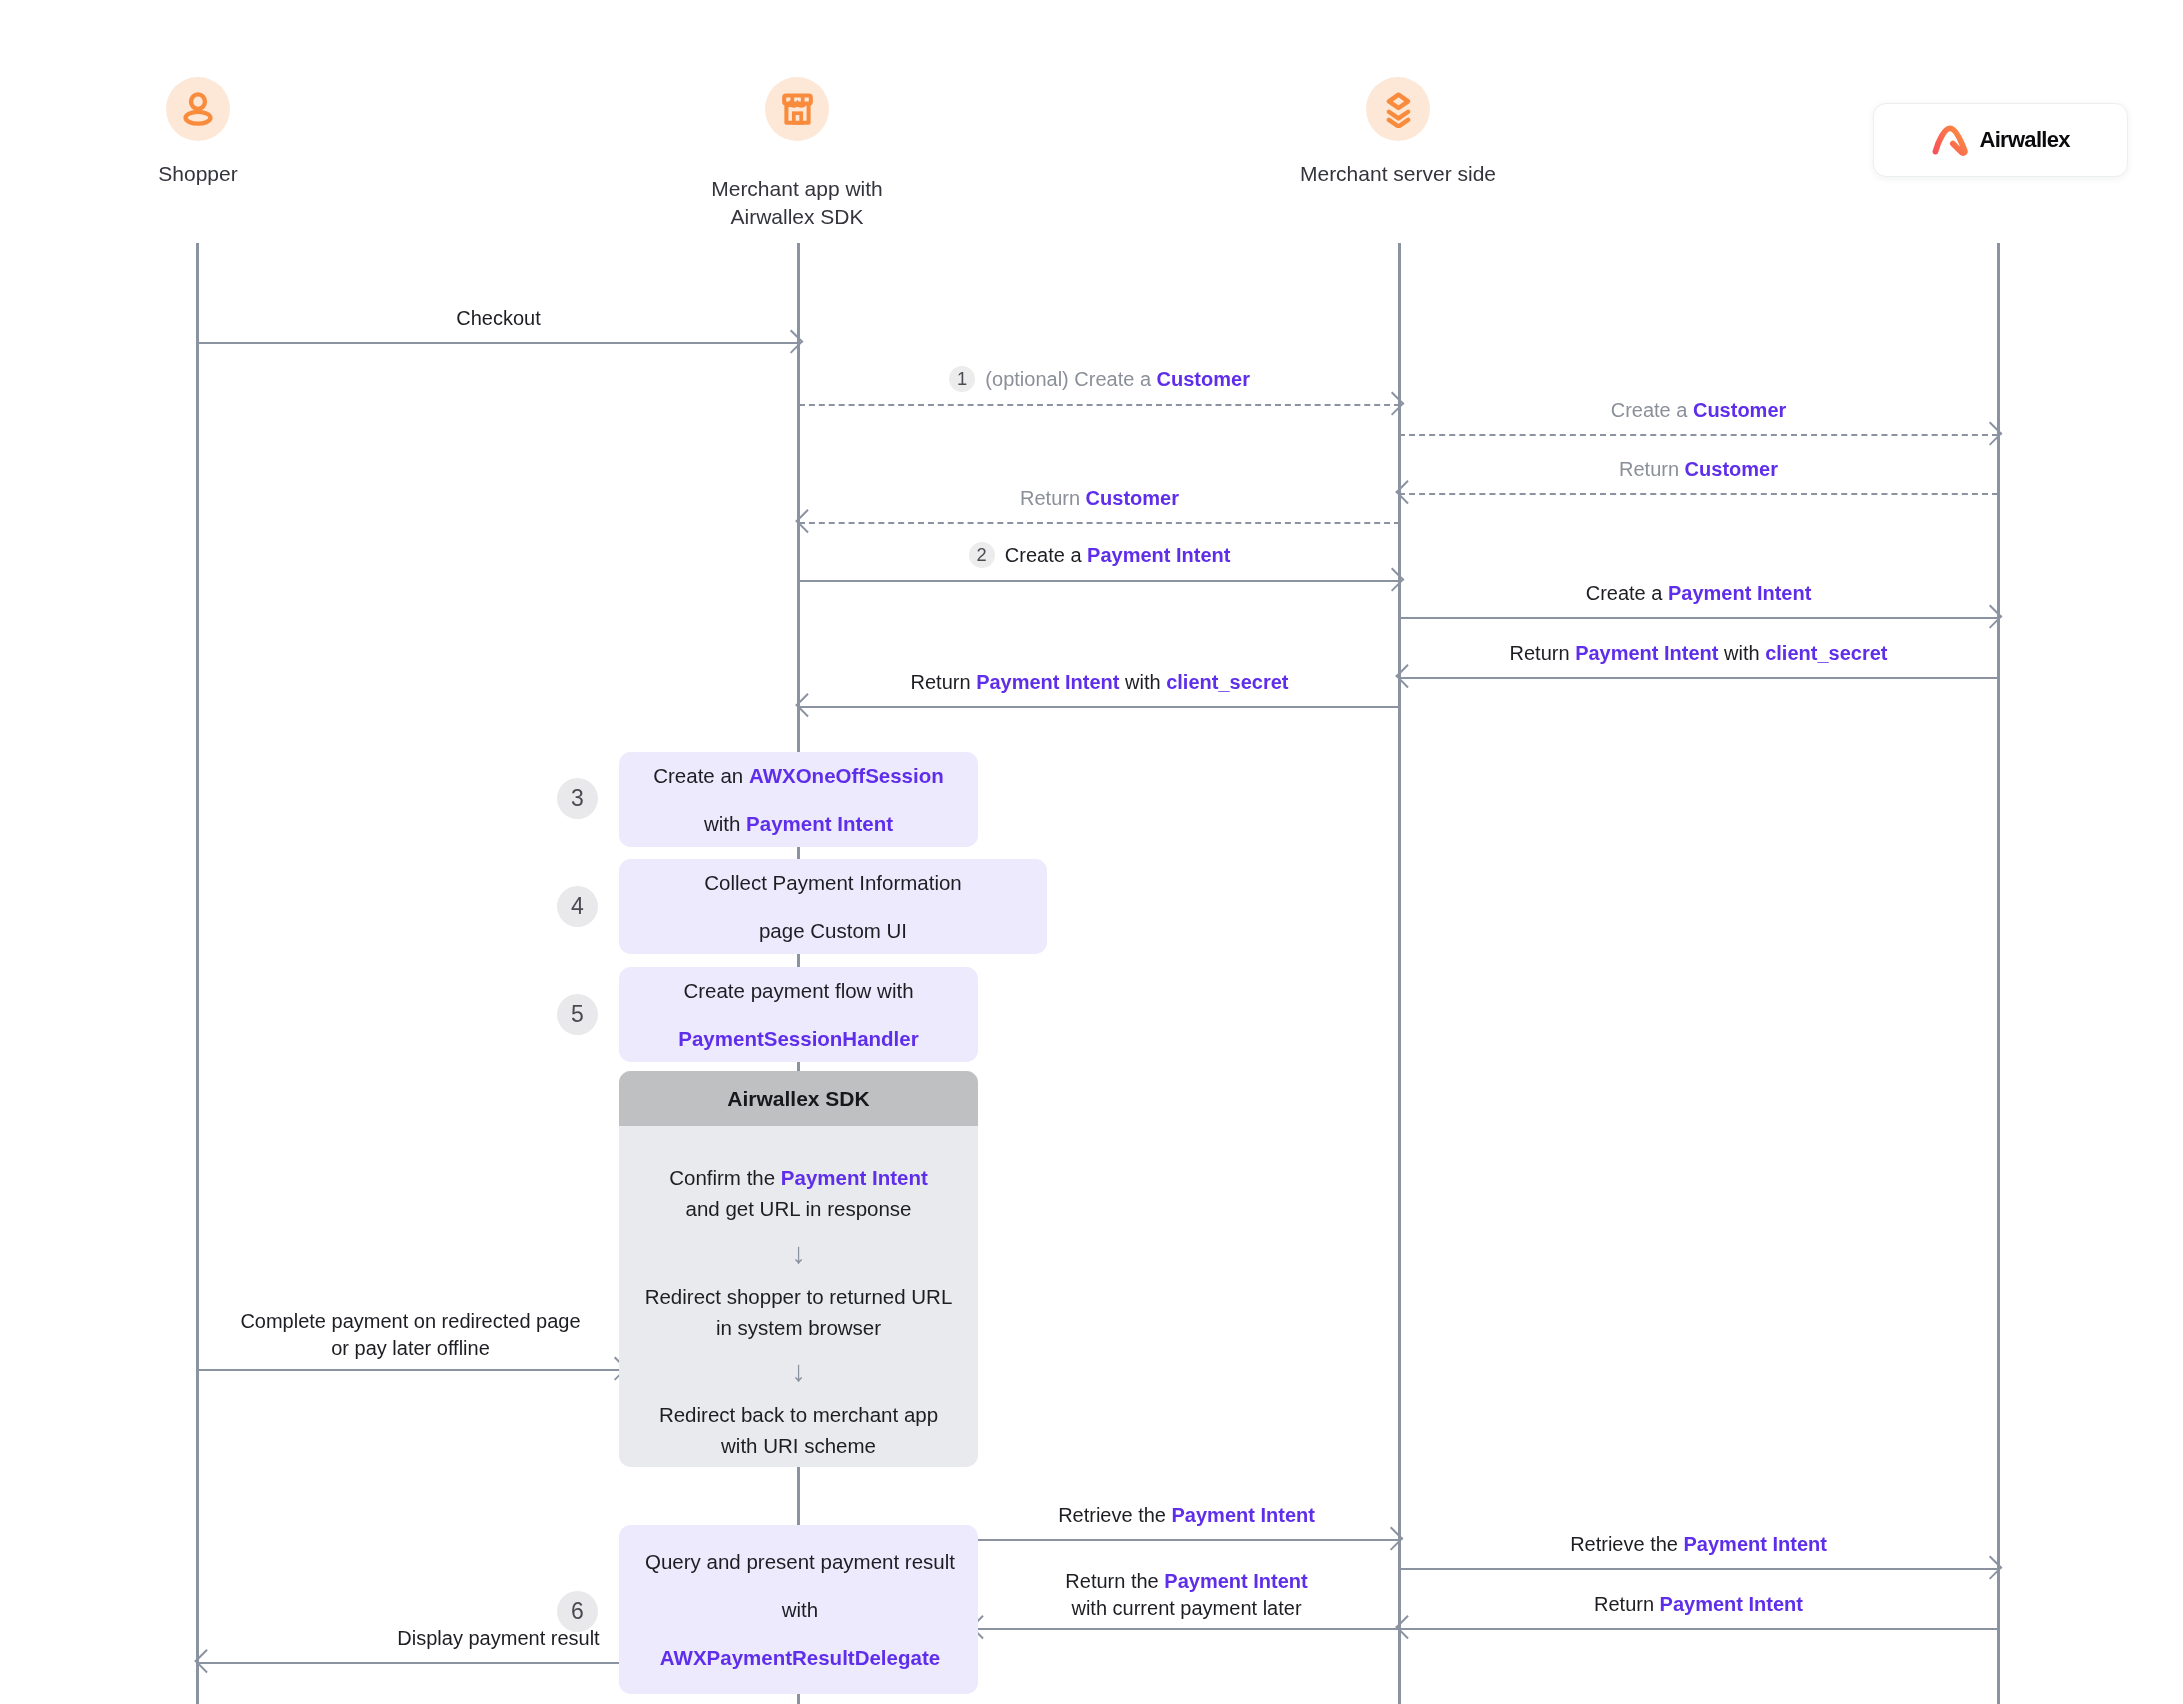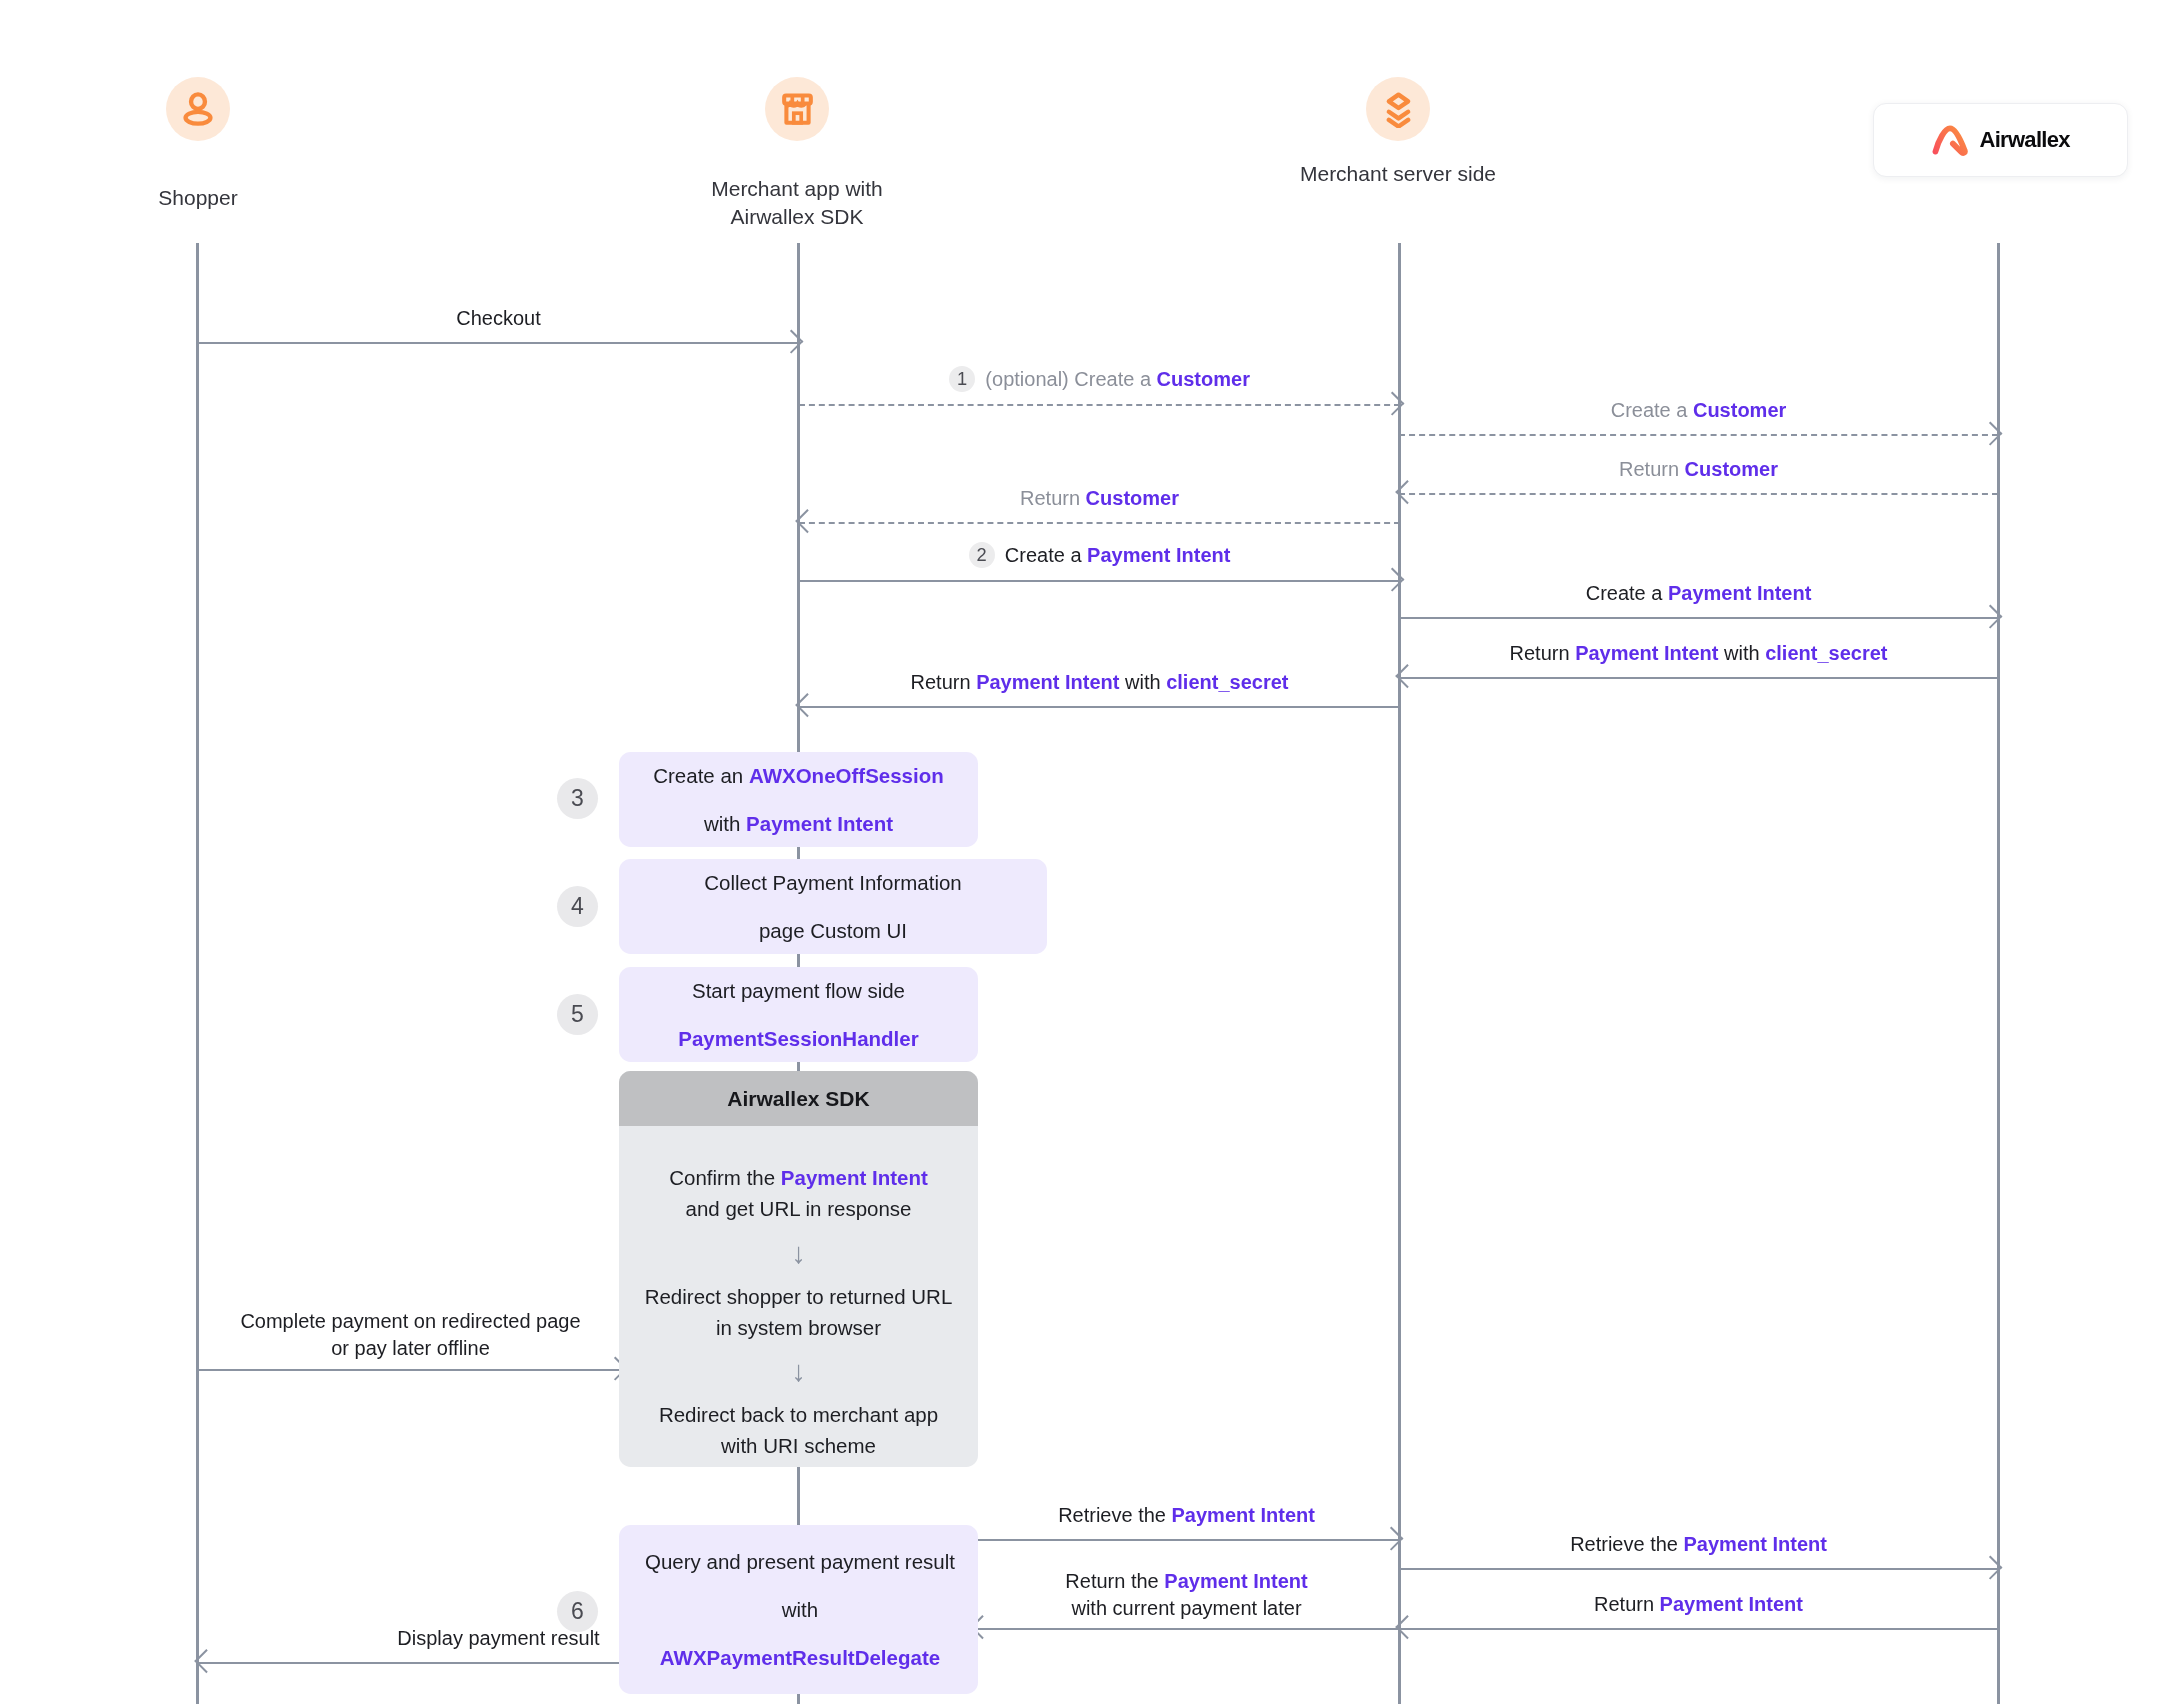--- a/index.html
+++ b/index.html
@@ -110,21 +110,21 @@
 </head>
 <body>
 
 <div id="canvas">
 
   <div class="lifeline" style="left:196px;top:243px;height:1461px;"></div>
   <div class="lifeline" style="left:797px;top:243px;height:1461px;"></div>
   <div class="lifeline" style="left:1398px;top:243px;height:1461px;"></div>
   <div class="lifeline" style="left:1997px;top:243px;height:1461px;"></div>
 
-  <div class="actor" style="left:44px;top:77px;gap:24px;">
+  <div class="actor" style="left:44px;top:77px;">
     <div class="actor-badge">
       <svg width="38" height="38" viewBox="0 0 52 52" fill="none">
         <ellipse cx="26" cy="16" rx="9.5" ry="10" stroke="#f98b3d" stroke-width="6"></ellipse>
         <ellipse cx="26" cy="38" rx="17" ry="8" stroke="#f98b3d" stroke-width="6"></ellipse>
       </svg>
     </div>
     <div class="actor-label">Shopper</div>
   </div>
 
   <div class="actor" style="left:643px;top:77px;gap:15px;">
@@ -302,21 +302,21 @@
   </div>
   <div class="note lilac" style="left:619px;top:859px;width:428px;height:95px;">
     <div>Collect Payment Information</div>
     <div>page Custom UI</div>
   </div>
 
   <div class="step-num" style="left:557px;top:994px;">
     <span>5</span>
   </div>
   <div class="note lilac" style="left:619px;top:967px;width:359px;height:95px;">
-    <div>Start payment flow side</div>
+    <div>Create payment flow with</div>
     <div class="kw">PaymentSessionHandler</div>
   </div>
 
   <div class="sdkbox" style="left:619px;top:1071px;width:359px;height:396px;">
     <div class="sdkbox-title">Airwallex SDK</div>
     <div class="sdkbox-body">
       <div class="sdk-step">
         <div>
           <span>Confirm the </span><span class="kw">Payment Intent</span>
         </div>

